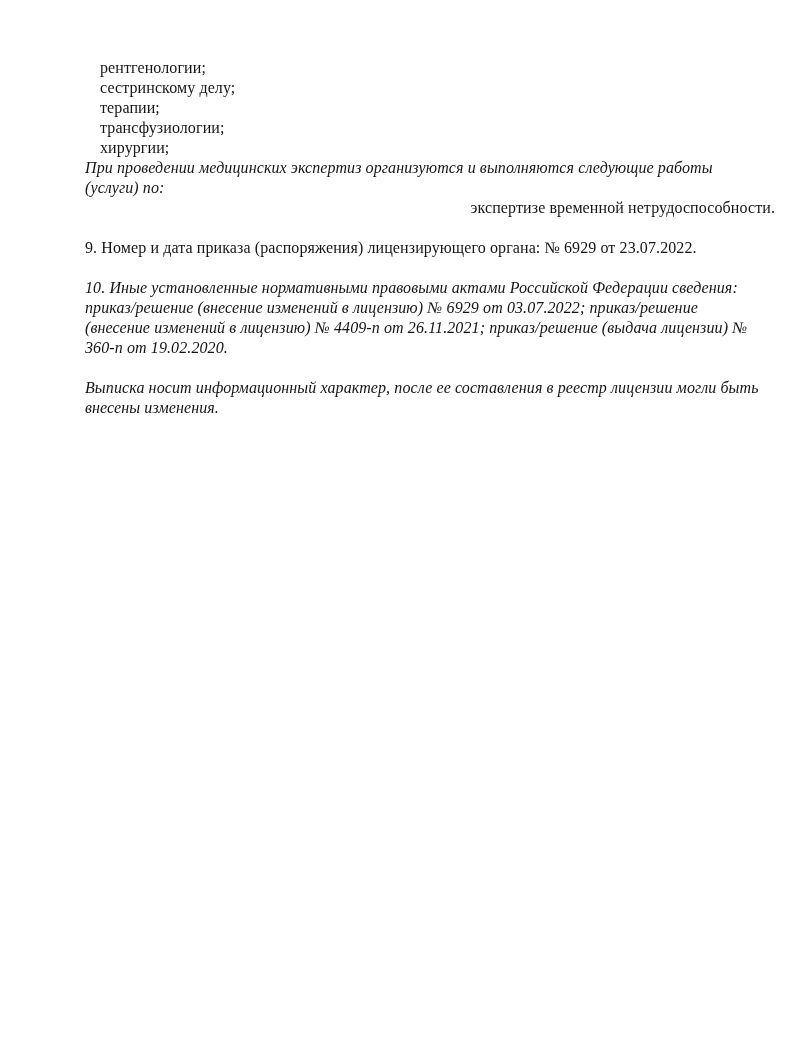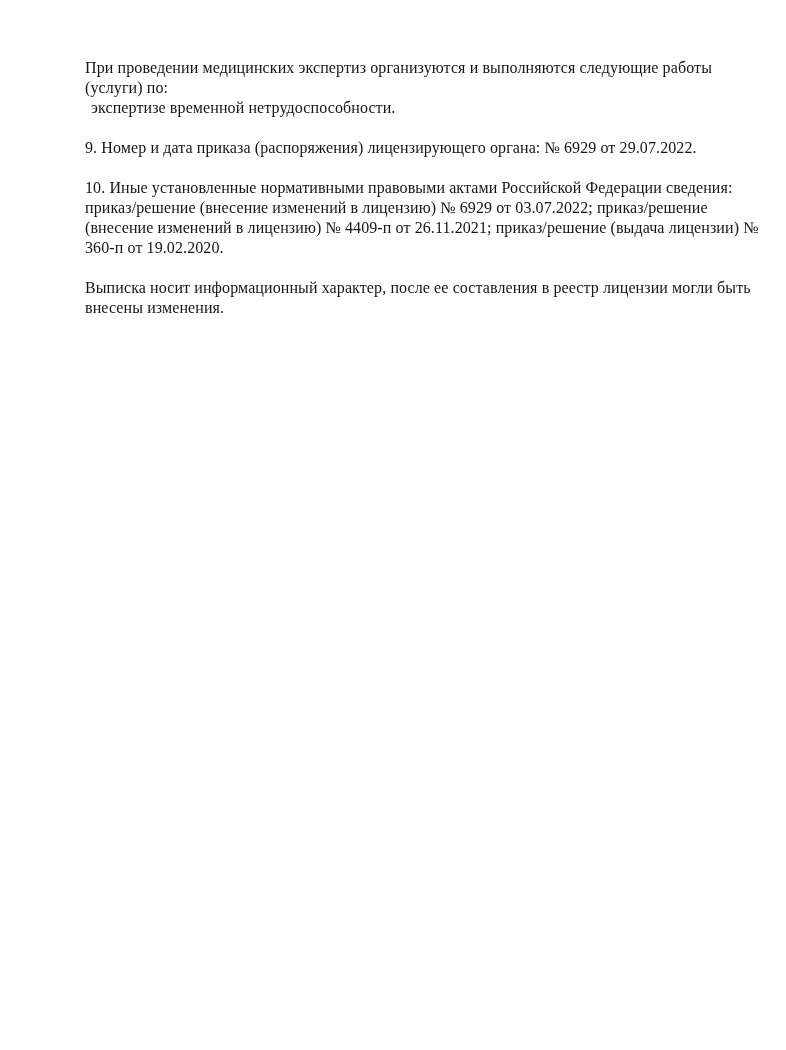--- a/index.html
+++ b/index.html
@@ -19,43 +19,52 @@
     position: absolute;
     top: 58px;
     left: 85px;
     width: 690px;
     font-size: 16px;
     line-height: 20px;
     letter-spacing: 0.1px;
   }
   .pre-lines {
     white-space: pre-line;
+    font-style: italic;
   }
   .service-item {
     padding-left: 15px;
   }
   .indent-small {
     padding-left: 6px;
+    text-align: right;
   }
   .block-gap {
     margin-top: 20px;
   }
 </style>
 </head>
 <body>
 
 <div class="doc-page">
 
+  <div>
+    <div class="service-item">рентгенологии;</div>
+    <div class="service-item">сестринскому делу;</div>
+    <div class="service-item">терапии;</div>
+    <div class="service-item">трансфузиологии;</div>
+    <div class="service-item">хирургии;</div>
+  </div>
 
   <div class="pre-lines">При проведении медицинских экспертиз организуются и выполняются следующие работы
 (услуги) по:</div>
 
   <div class="indent-small">экспертизе временной нетрудоспособности.</div>
 
-  <div class="block-gap">9. Номер и дата приказа (распоряжения) лицензирующего органа: № 6929 от 29.07.2022.</div>
+  <div class="block-gap">9. Номер и дата приказа (распоряжения) лицензирующего органа: № 6929 от 23.07.2022.</div>
 
   <div class="block-gap pre-lines">10. Иные установленные нормативными правовыми актами Российской Федерации сведения:
 приказ/решение (внесение изменений в лицензию) № 6929 от 03.07.2022; приказ/решение
 (внесение изменений в лицензию) № 4409-п от 26.11.2021; приказ/решение (выдача лицензии) №
 360-п от 19.02.2020.</div>
 
   <div class="block-gap pre-lines">Выписка носит информационный характер, после ее составления в реестр лицензии могли быть
 внесены изменения.</div>
 
 </div>

